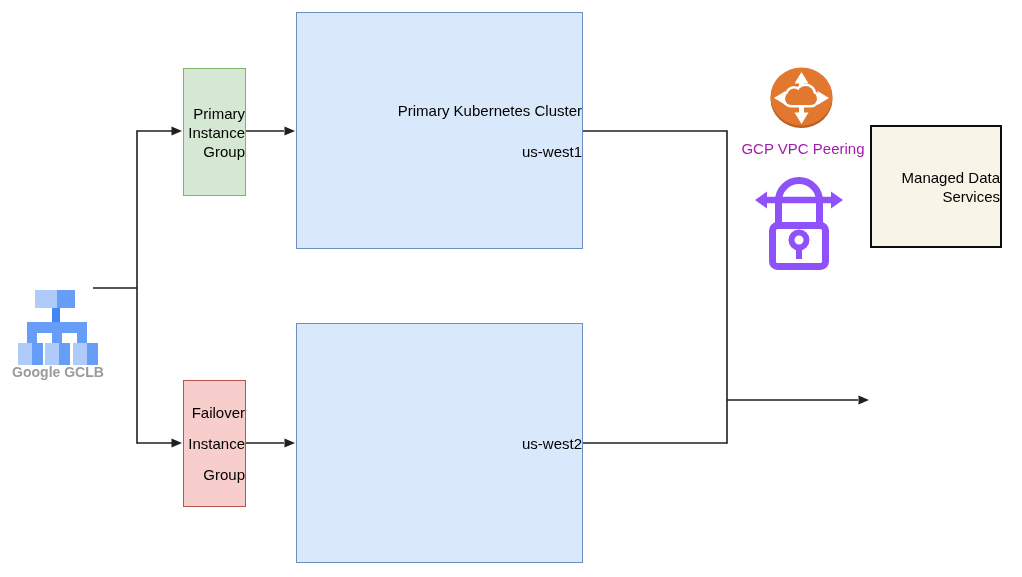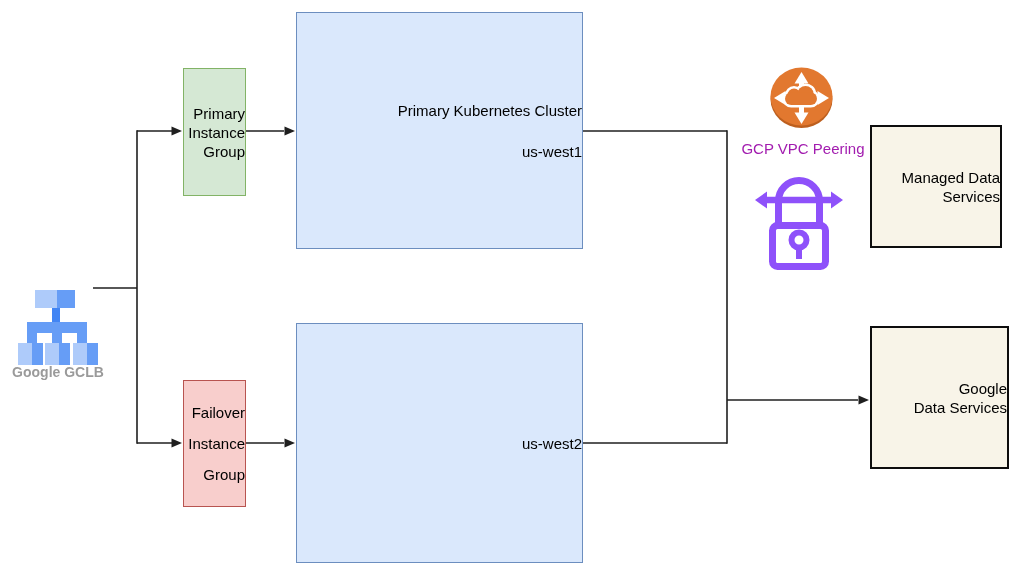--- a/index.html
+++ b/index.html
@@ -176,18 +176,14 @@
     <rect x="18.5" y="50.5" width="53" height="41" rx="5" stroke="#8e51fa" stroke-width="7" fill="#ffffff"></rect>
     <circle cx="45" cy="65" r="7.5" stroke="#8e51fa" stroke-width="6" fill="#ffffff"></circle>
     <line x1="45" y1="72.5" x2="45" y2="84" stroke="#8e51fa" stroke-width="6"></line>
   </svg>
 
   <div class="node mds beige">
     <span>Managed Data</span>
     <span>Services</span>
   </div>
 
-  <div class="node gds beige">
-    <span>Google</span>
-    <span>Data Services</span>
-  </div>
 
 </div>
 
 </body></html>

